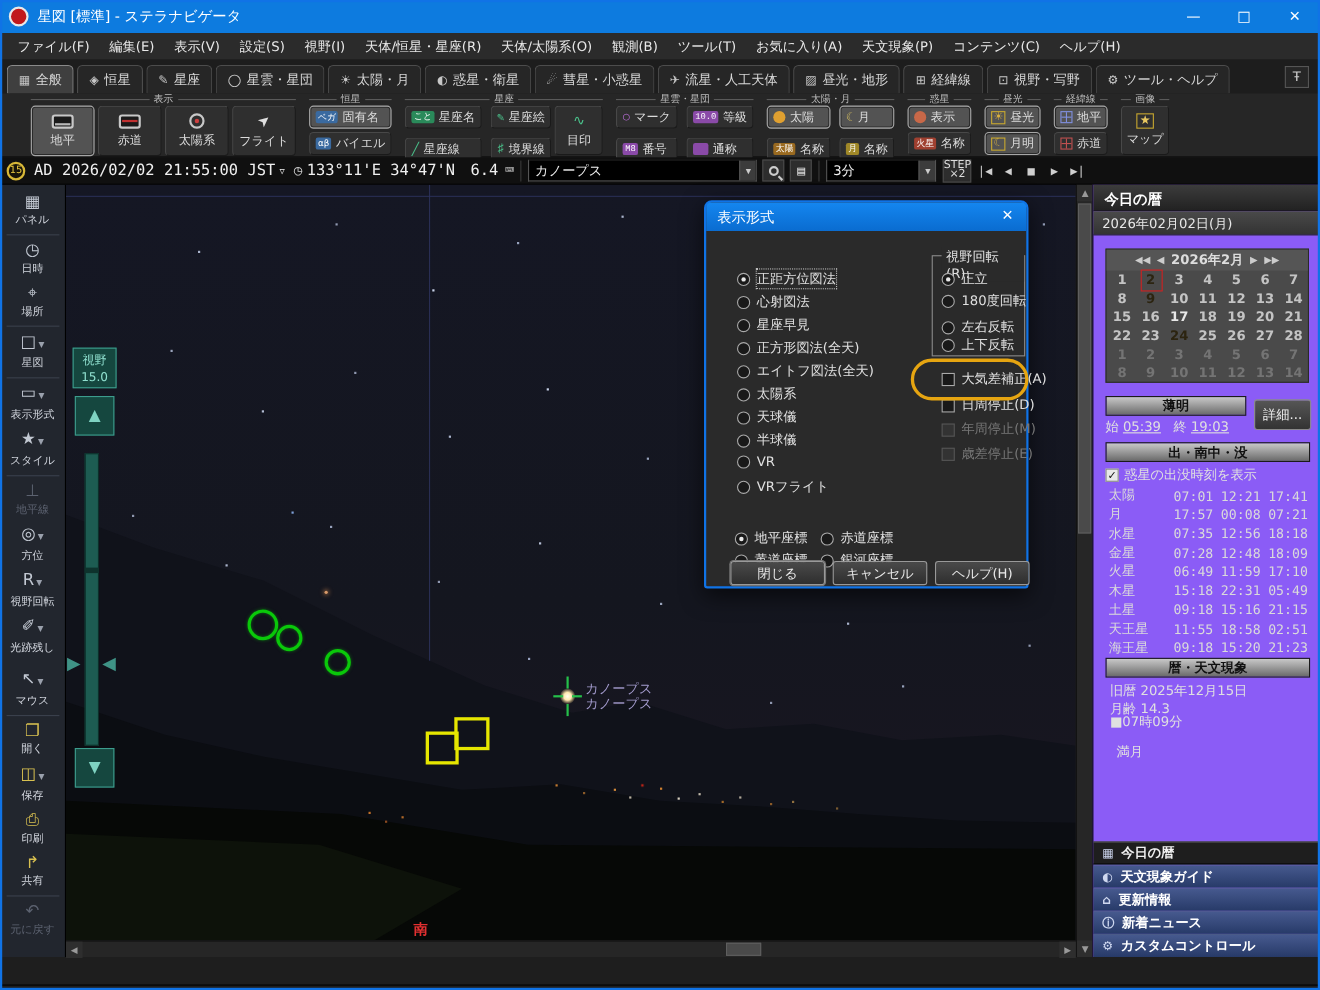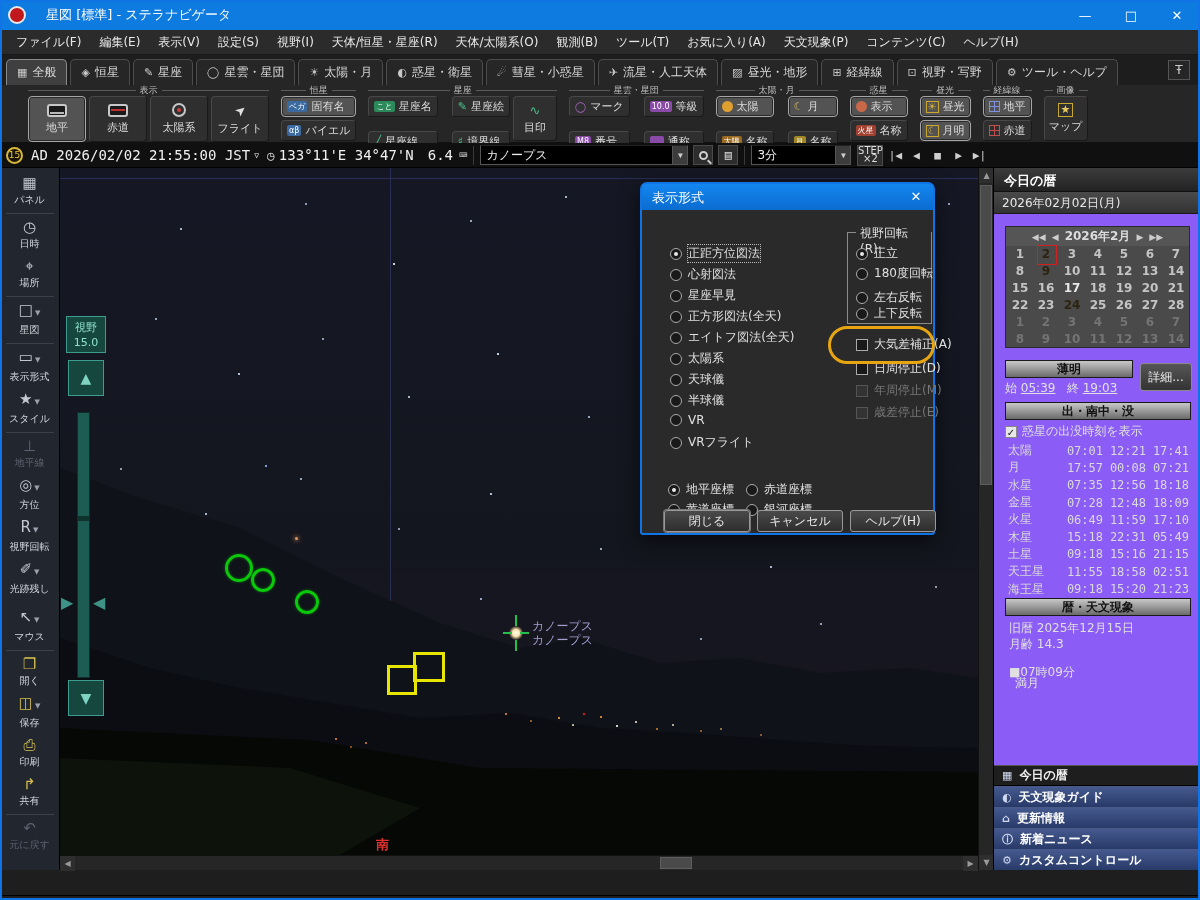--- a/index.html
+++ b/index.html
@@ -1,21 +1,21 @@
 <!DOCTYPE html>
 <html><head>
 <meta charset="utf-8">
 <style>
   * { margin:0; padding:0; box-sizing:border-box; }
   html,body { width:1200px; height:900px; }
   body { position:relative; background:#1e1e1e; font-family:"DejaVu Sans",sans-serif; color:#e0e0e0; overflow:hidden; }
   .win-frame { position:absolute; inset:0; border:2px solid #1073e6; pointer-events:none; z-index:200; }
 
   
-  #titlebar { position:absolute; left:0; top:0; width:1200px; height:30px; background:#0d7bdf; display:flex; align-items:center; padding-left:8px;gap:12px; }
+  #titlebar { position:absolute; left:0; top:0; width:1200px; height:30px; background:#0d7bdf; display:flex; align-items:center; padding-left:8px; }
   .app-icon { width:18px; height:18px; border-radius:50%; background:#c0181c; border:2px solid #e8e8e8; margin-right:8px; }
   .title-text { color:#fff; font-size:13px; }
   .win-btns { position:absolute; right:0; top:0; height:30px; display:flex; }
   .win-btn { width:46px; height:30px; display:flex; align-items:center; justify-content:center; color:#fff; font-size:13px; }
 
   
   #menubar { position:absolute; left:0; top:30px; width:1200px; height:25px; background:#2b2b2b; border-bottom:1px solid #1a1a1a; display:flex; align-items:center; gap:2px; padding-left:8px; }
   .menu-item { color:#e8e8e8; font-size:12px; padding:3px 8px; }
 
   
@@ -24,21 +24,21 @@
   .tab.active { background:#3f3f3f; border-color:#8a8a8a; }
   .tab-ic { font-size:11px; color:#c8c8c8; }
   .pin-btn { position:absolute; right:10px; top:60px; width:22px; height:20px; background:#262626; border:1px solid #555; color:#ccc; font-size:12px; text-align:center; line-height:18px; }
 
   
   #toolbar { position:absolute; left:0; top:85px; width:1200px; height:58px; background:#262626; border-bottom:1px solid #111; display:flex; gap:12px; padding:0 0 0 28px; }
   .tbg { display:flex; flex-direction:column; }
   .tbg-label { display:flex; align-items:center; gap:4px; color:#bdbdbd; font-size:9px; height:11px; }
   .tbg-label::before,.tbg-label::after { content:""; flex:1; height:1px; background:#5a5a5a; }
   .tbg-body { display:flex; gap:3px; align-items:flex-start; }
-  .tbg-grid { display:grid; grid-template-columns:auto auto; gap:14px; }
+  .tbg-grid { display:grid; grid-template-columns:auto auto; gap:8px;font-family:Liberation Mono, monospace; }
   .tbg-col { display:flex; flex-direction:column; gap:3px; }
   .tb-btn { background:#2f2f2f; border:1px solid #1a1a1a; border-top-color:#484848; border-left-color:#484848; border-radius:4px; color:#dcdcdc; display:flex; align-items:center; }
   .tb-btn.on { background:#535353; border:1px solid #a6a6a6; box-shadow:inset 0 0 0 1px #2a2a2a; }
   .tb-big { width:58px; height:46px; flex-direction:column; justify-content:center; gap:3px; font-size:11px; }
   .tb-sm { height:21px; padding:0 5px; gap:4px; font-size:11px; white-space:nowrap; }
   .tb-tall { width:44px; height:45px; flex-direction:column; justify-content:center; gap:2px; font-size:11px; }
   .chip { display:inline-block; font-size:8px; line-height:11px; padding:0 2px; border-radius:2px; color:#fff; }
   .ic-monitor { width:20px; height:13px; border:2px solid #c8c8c8; border-radius:3px; position:relative; background:#1a1a1a; }
   .ic-monitor::after { content:""; position:absolute; left:1px; right:1px; height:2px; background:#b8b8b8; bottom:1px; }
   .ic-monitor.eq::after { background:#c03030; bottom:4px; }
@@ -688,21 +688,21 @@
     <div class="prow">
         <span class="pn">海王星</span>
         <span class="pt">09:18</span>
         <span class="pt">15:20</span>
         <span class="pt">21:23</span>
       </div>
   </div>
   <div class="silver-bar koyomi-bar">暦・天文現象</div>
   <div class="ko-text" style="top:452px">旧暦 2025年12月15日</div>
   <div class="ko-text" style="top:468px">月齢 14.3</div>
-  <div class="ko-text" style="top:496px">■07時09分</div>
+  <div class="ko-text" style="top:480px">■07時09分</div>
   <div class="ko-text" style="top:507px;padding-left:6px">満月</div>
   <div class="rp-panels">
     <div class="rp-panel first">
         <span class="rp-pic">▦</span>
         <span>今日の暦</span>
       </div>
     <div class="rp-panel">
         <span class="rp-pic">◐</span>
         <span>天文現象ガイド</span>
       </div>

